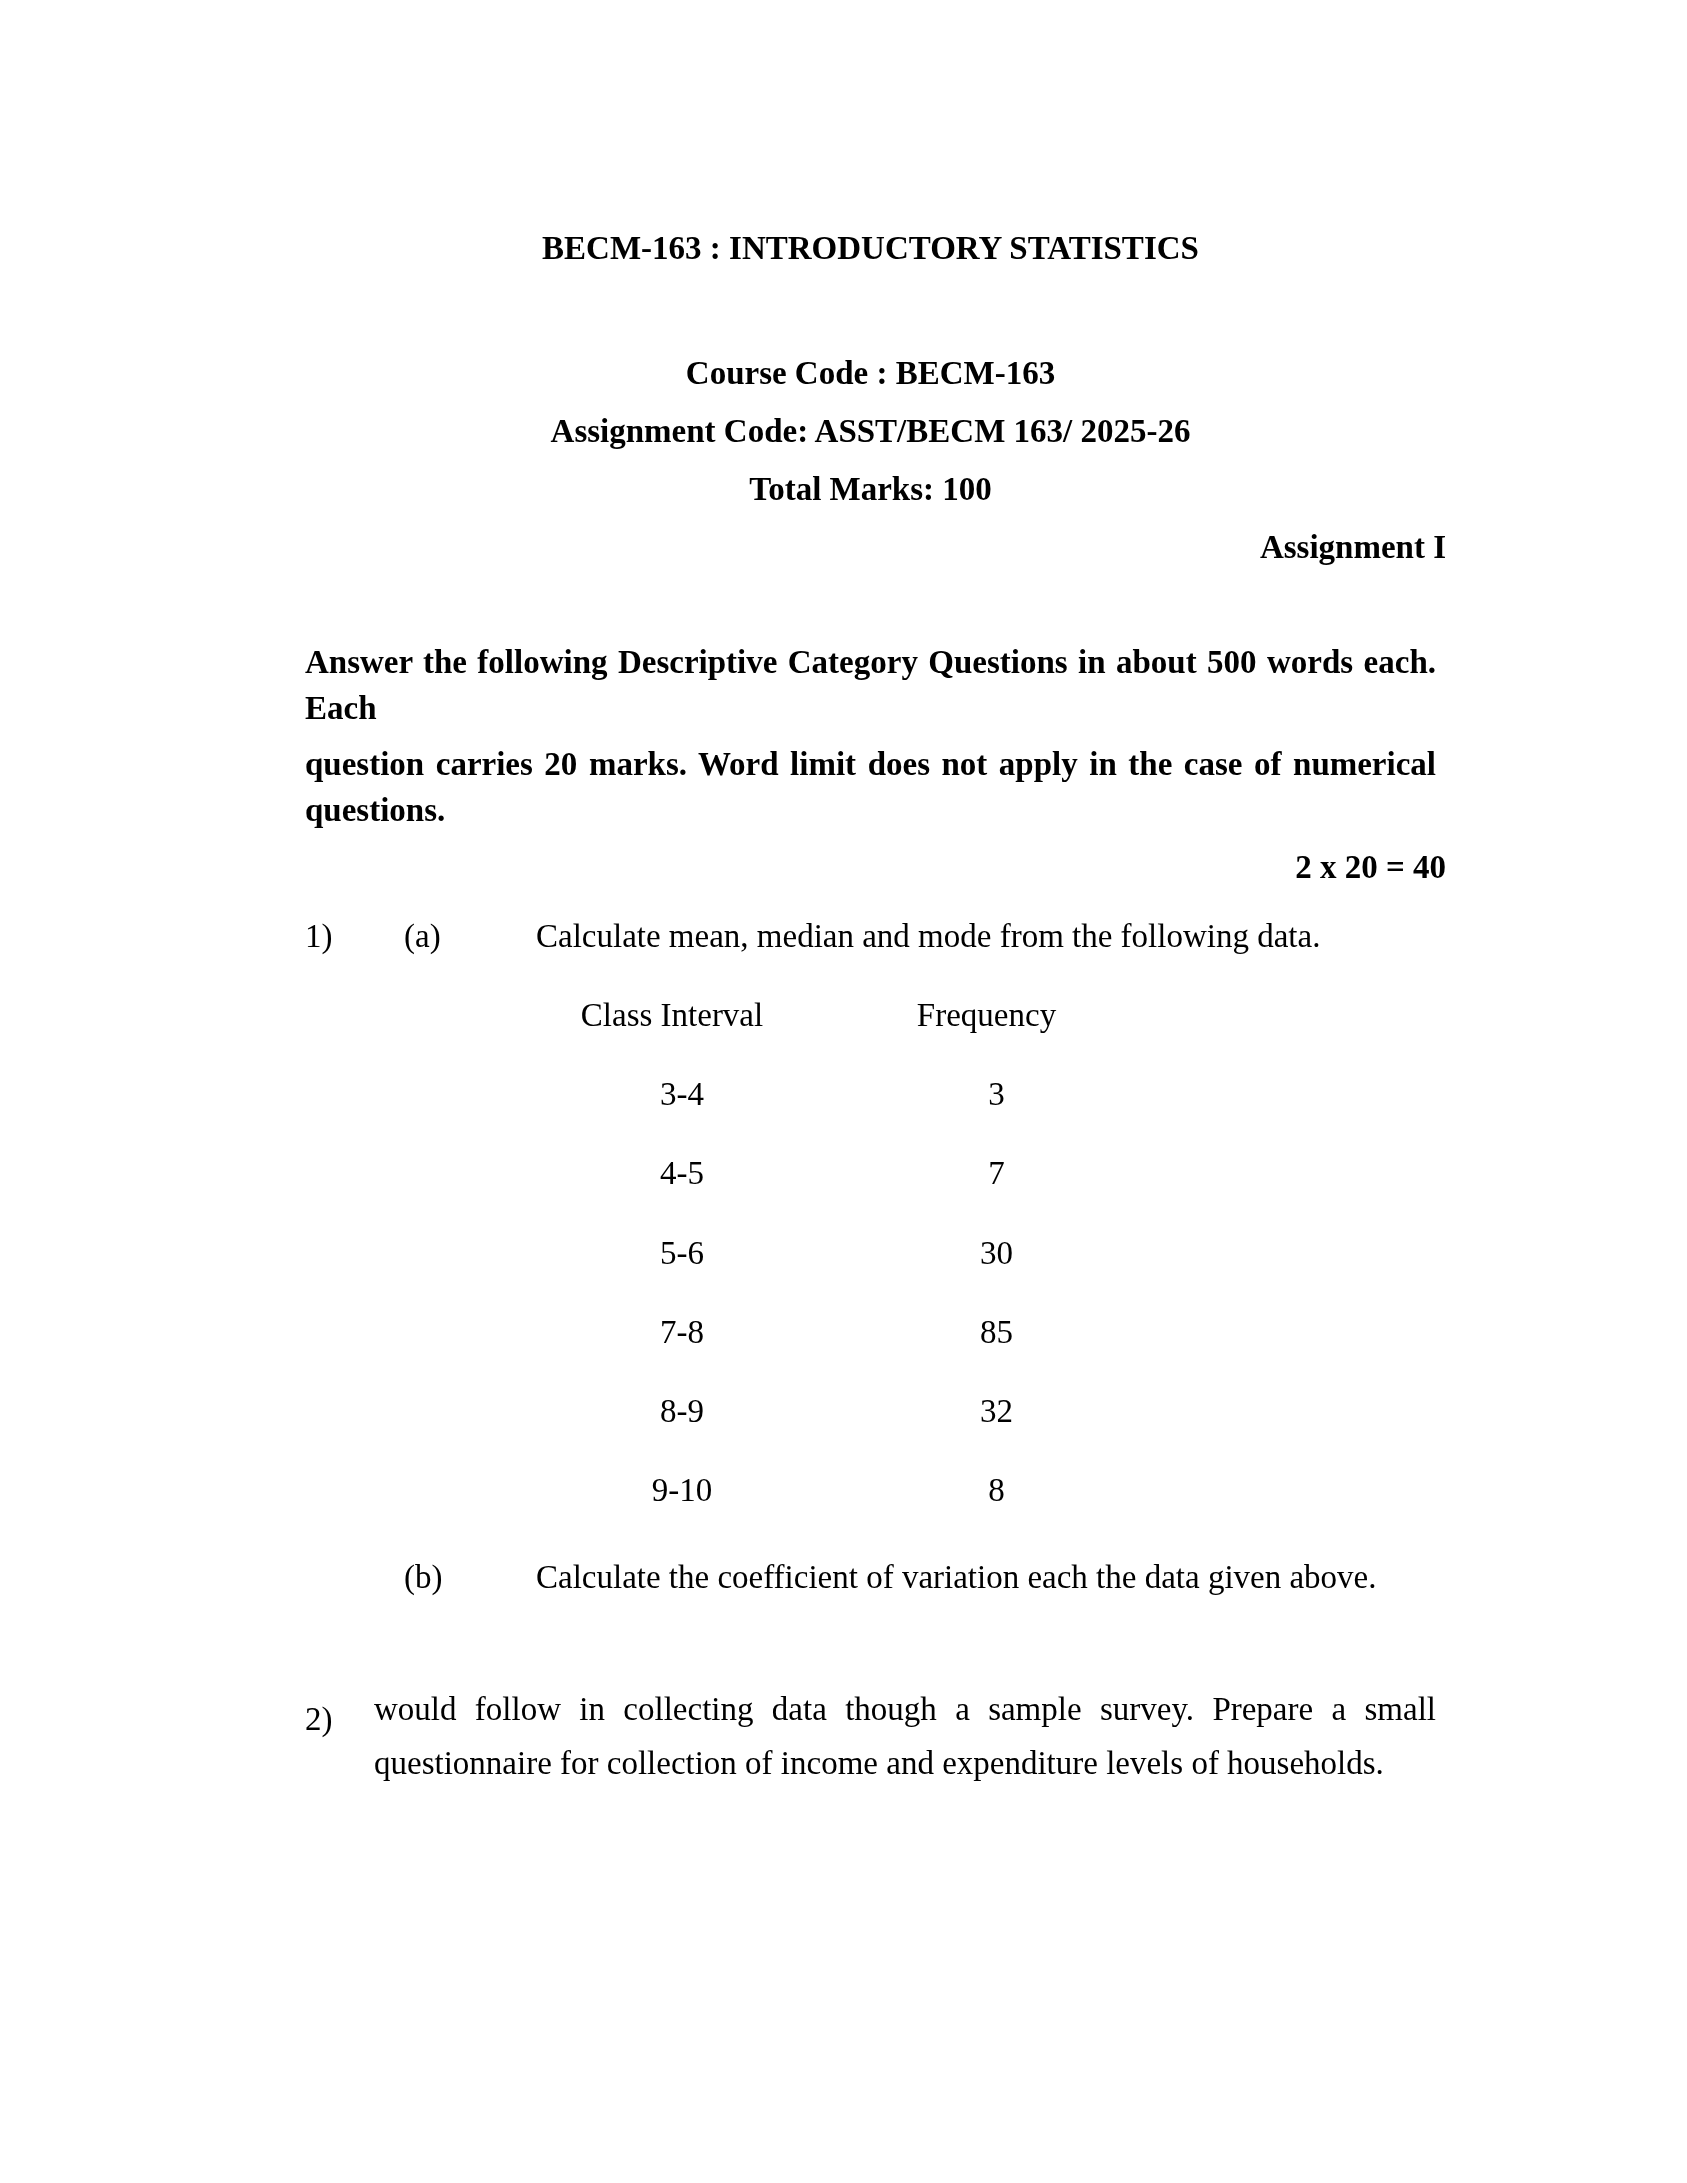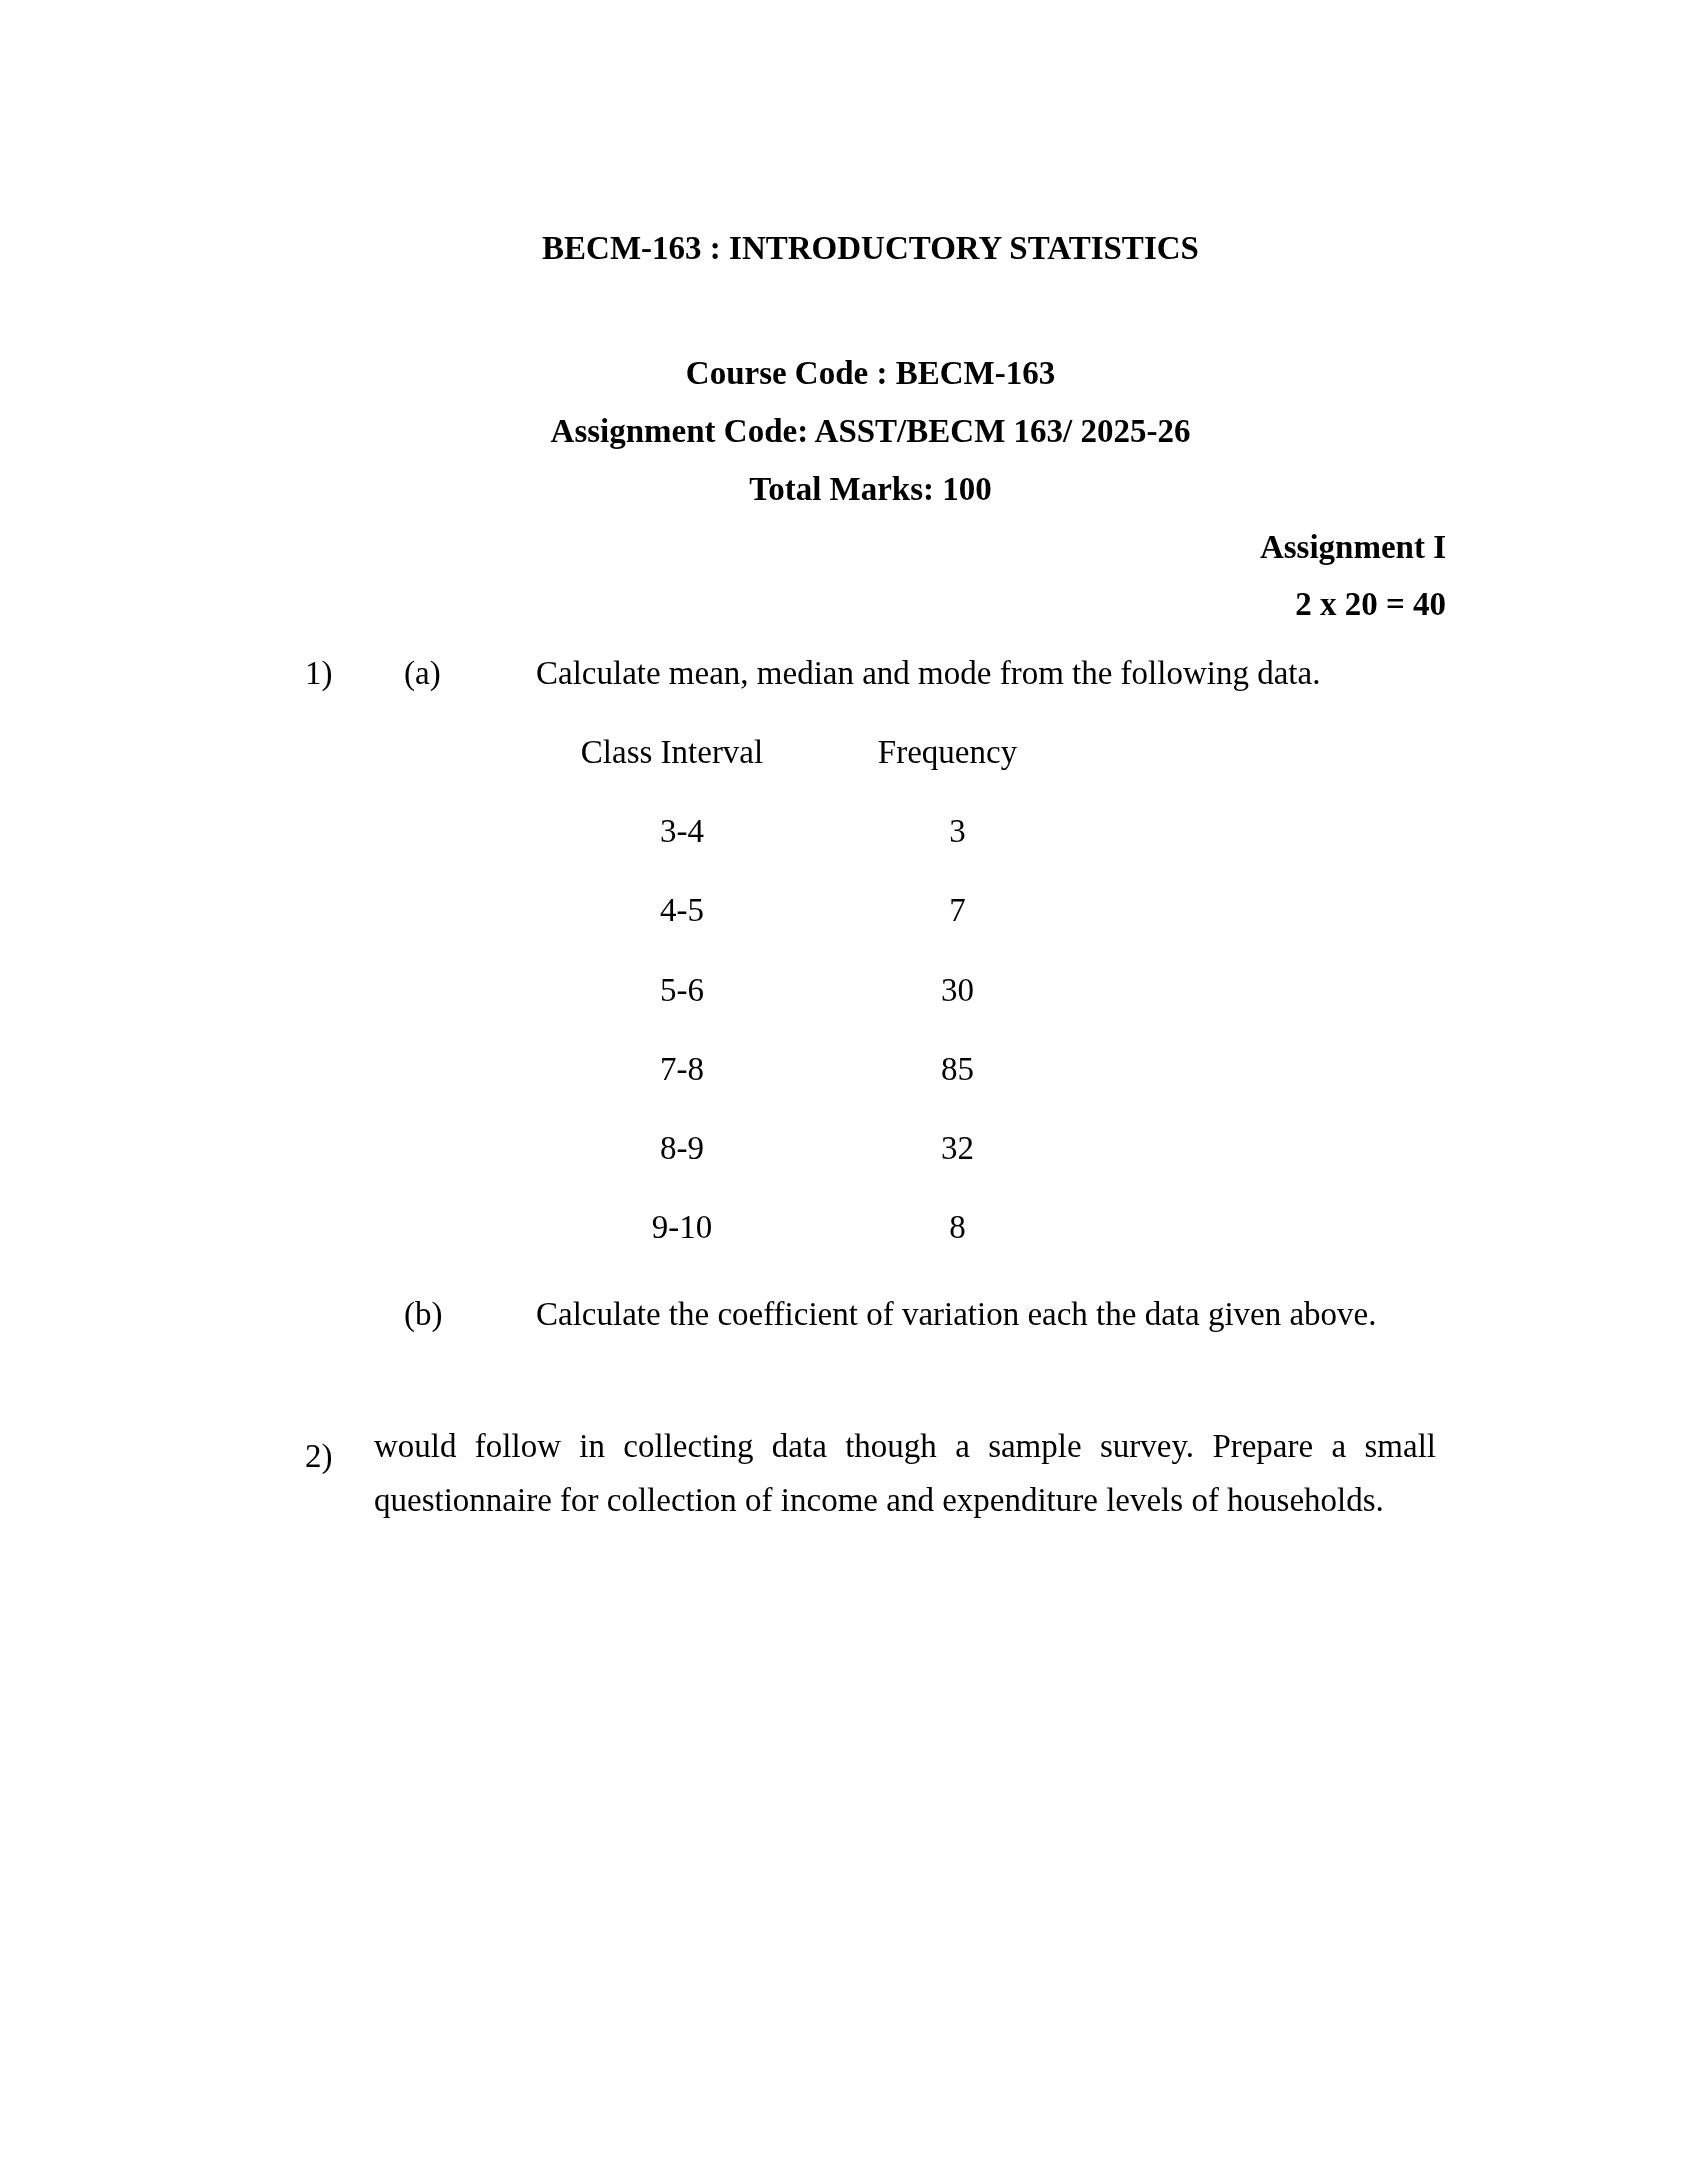--- a/index.html
+++ b/index.html
@@ -65,20 +65,21 @@
   }
   .q-row.qb { margin-top: 21px; }
   .q-num    { width: 79px; flex: 0 0 79px; }
   .q-letter { width: 112px; flex: 0 0 112px; }
   .q-text   { flex: 1; }
   .freq-table { margin-top: 0; }
   .t-row {
     display: flex;
     margin-top: 13.2px;
     line-height: 46px;
+    gap: 39px;
   }
   .t-cell-1 {
     margin-left: 268px;
     width: 198px;
     flex: 0 0 198px;
     text-align: center;
   }
   .t-cell-2 {
     margin-left: 87px;
     width: 159px;
@@ -113,20 +114,24 @@
     <div class="doc-title">BECM-163 : INTRODUCTORY STATISTICS</div>
 
     <div class="hdr-line hdr-1">Course Code : BECM-163</div>
 
     <div class="hdr-line hdr-2">Assignment Code: ASST/BECM 163/ 2025-26</div>
 
     <div class="hdr-line hdr-3">Total Marks: 100</div>
 
     <div class="section-heading">Assignment I</div>
 
+    <div class="intro">
+      <div class="just-line">Answer the following Descriptive Category Questions in about 500 words each. Each</div>
+      <div class="just-line">question carries 20 marks. Word limit does not apply in the case of numerical questions.</div>
+    </div>
 
     <div class="marks-line">2 x 20 = 40</div>
 
     <div class="q-row">
       <span class="q-num">1)</span>
       <span class="q-letter">(a)</span>
       <span class="q-text">Calculate mean, median and mode from the following data.</span>
     </div>
 
     <div class="freq-table">

